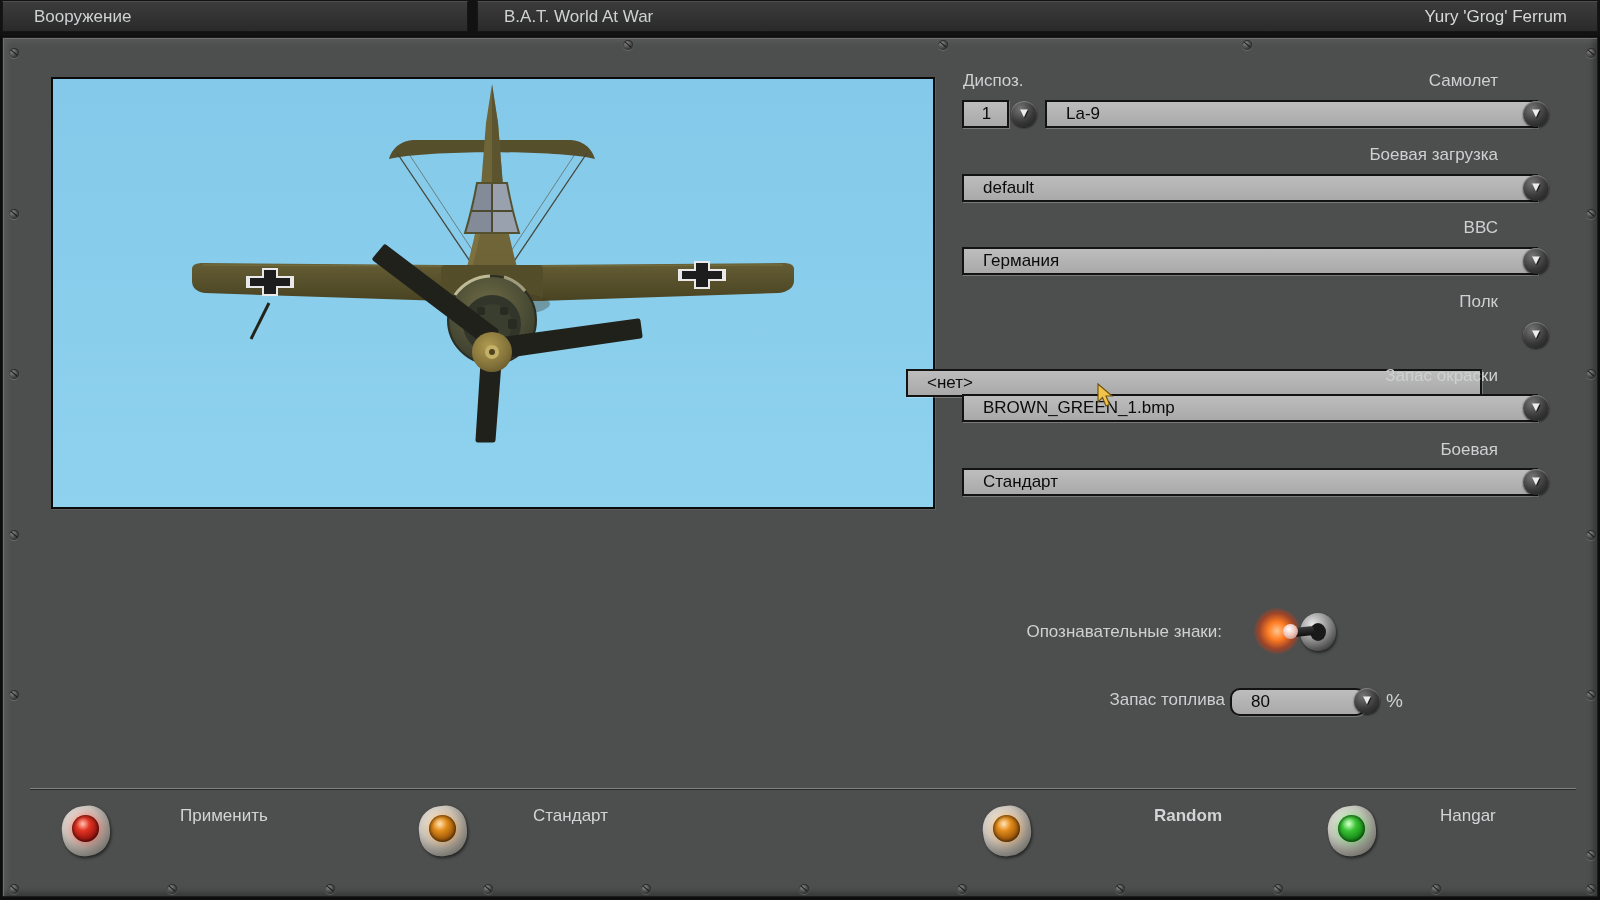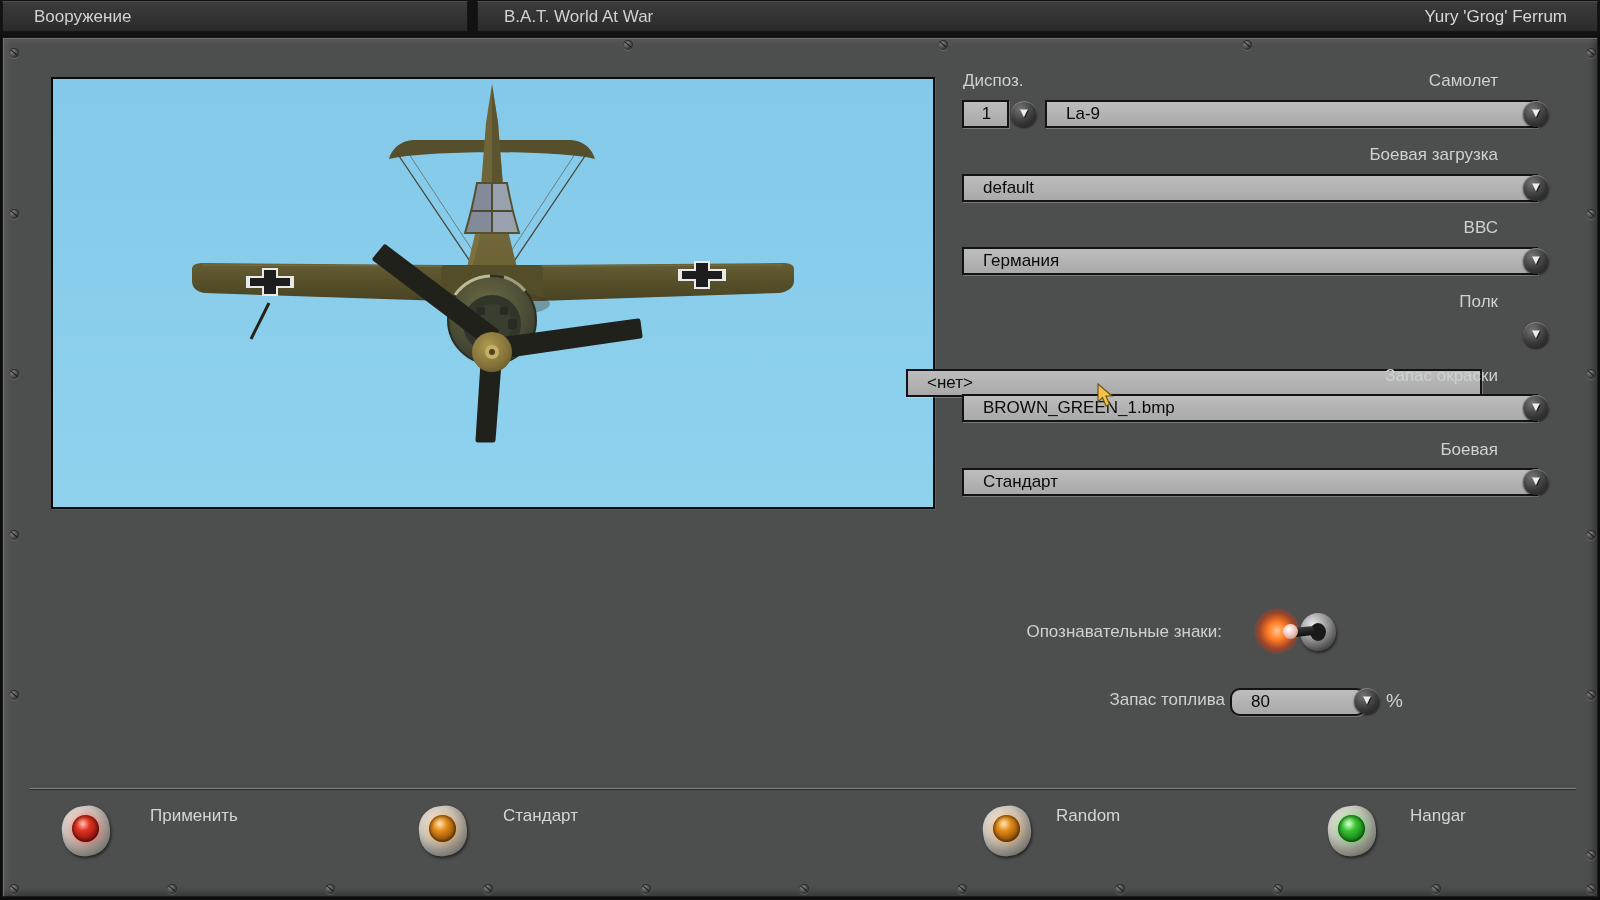--- a/index.html
+++ b/index.html
@@ -67,21 +67,21 @@
             background:radial-gradient(circle at 38% 30%, #f3f1eb, #c9c6c0 38%, #96938d 62%, #67655f 88%);
             box-shadow:1px 2px 3px rgba(0,0,0,.55);}
   .led-dome{position:absolute;left:10px;top:9px;width:27px;height:27px;border-radius:50%;
             box-shadow:inset 0 0 4px rgba(0,0,0,.8), 0 0 10px 1px var(--glow);}
   .led-red  {--glow:rgba(255,50,25,.55);
              background:radial-gradient(circle at 40% 33%, #ffb4a4 3%, #e23422 28%, #8c100d 72%, #470605 96%);}
   .led-amber{--glow:rgba(255,150,30,.5);
              background:radial-gradient(circle at 40% 33%, #ffdba6 3%, #e18a18 30%, #8a4b08 75%, #3c2003 96%);}
   .led-green{--glow:rgba(50,220,45,.5);
              background:radial-gradient(circle at 40% 33%, #caffc2 3%, #38c233 30%, #0f7c12 75%, #053a06 96%);}
-  .act-lbl{position:absolute;color:#d2d5d6;font-size:17px;white-space:nowrap;cursor:pointer;}
+  .act-lbl{position:absolute;color:#d2d5d6;font-size:17px;white-space:nowrap;cursor:pointer;margin-left:30px;}
 
   .divider{position:absolute;left:30px;top:788px;width:1546px;height:1px;background:#828282;
            box-shadow:0 1px 0 rgba(0,0,0,.45);}
 
   .cursor{position:absolute;left:1096px;top:383px;}
 </style>
 </head>
 <body>
 
 <div id="stage">
@@ -329,21 +329,21 @@
   <div class="ledbtn" style="left:419px;top:806px;">
     <div class="led-base"></div>
     <div class="led-dome led-amber"></div>
   </div>
   <div class="act-lbl" style="left:503px;top:806px;">Стандарт</div>
 
   <div class="ledbtn" style="left:983px;top:806px;">
     <div class="led-base"></div>
     <div class="led-dome led-amber"></div>
   </div>
-  <div class="act-lbl" style="left:1056px;top:806px;">Random</div>
+  <div class="act-lbl" style="left:1124px;top:806px;font-weight:bold;">Random</div>
 
   <div class="ledbtn" style="left:1328px;top:806px;">
     <div class="led-base"></div>
     <div class="led-dome led-green"></div>
   </div>
   <div class="act-lbl" style="left:1410px;top:806px;">Hangar</div>
 
   <svg class="cursor" width="20" height="26" viewBox="0 0 20 26">
     <path d="M2,1 L2,19 L6.5,14.5 L10,23 L13.5,21.2 L10,13 L16,13 Z" fill="#f2c24a" stroke="#6e5410" stroke-width="1.2"></path>
   </svg>

